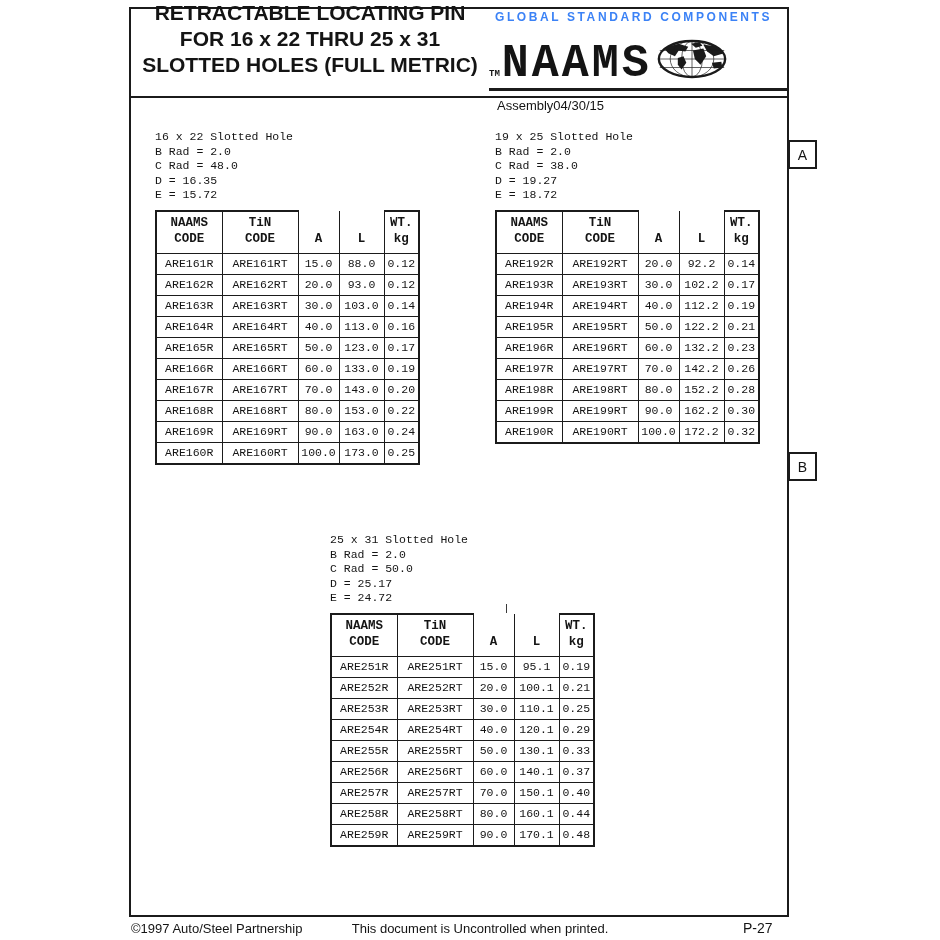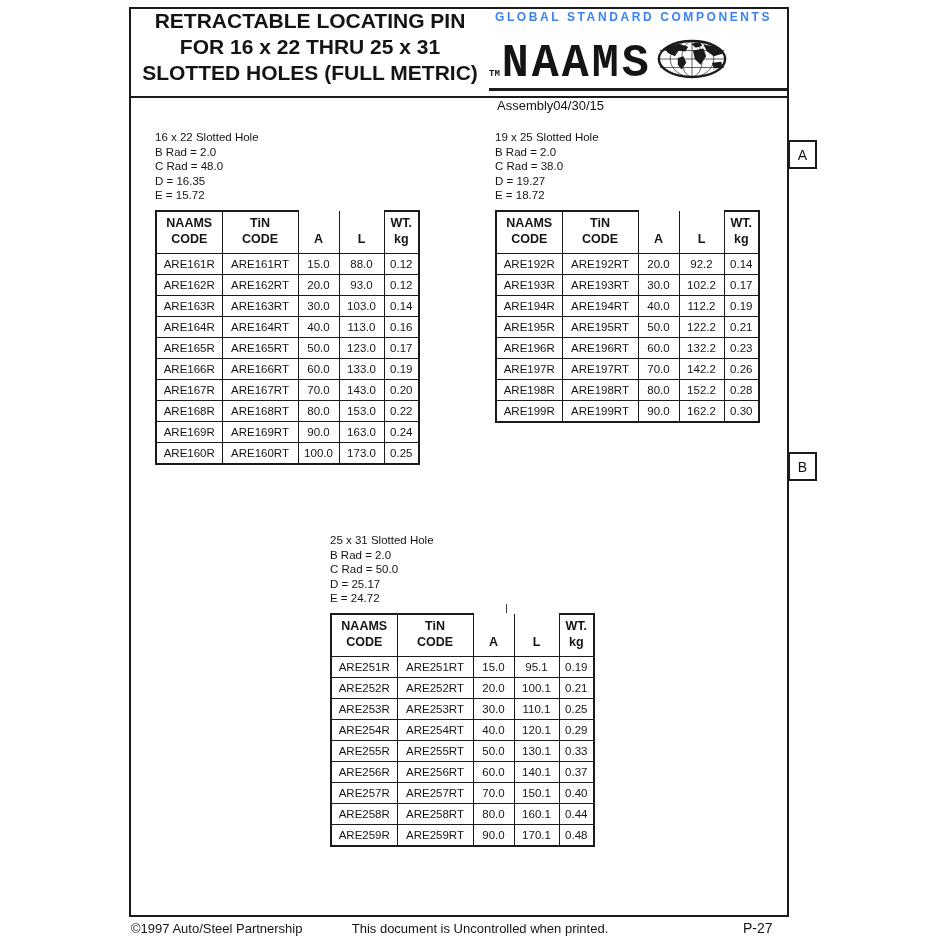--- a/index.html
+++ b/index.html
@@ -8,21 +8,21 @@
     background:#ffffff; color:#141414;
     font-family:"Liberation Sans", sans-serif;
     overflow:hidden;
   }
   .page-border {
     position:absolute; left:129px; top:7px; width:660px; height:910px;
     border:2px solid #1b1b1b; box-sizing:border-box; background:#fff;
   }
   
   .title {
-    position:absolute; left:132px; top:8px; width:356px;
+    position:absolute; left:132px; top:0; width:356px;
     text-align:center; font-weight:bold; font-size:21px; line-height:26px;
     color:#141414; white-space:nowrap;
   }
   .brand { position:absolute; left:489px; top:10px; width:298px; }
   .brand-tagline {
     font-weight:bold; font-size:12px; letter-spacing:2.6px;
     white-space:nowrap; padding-left:6px; color:#3b82f6;
   }
   .naams-row { display:flex; align-items:flex-end; margin-top:17px; height:44px;font-family:Liberation Mono, monospace; }
   .tm-mark { font-size:9px; font-weight:bold; margin:0 2px 6px 0; }
@@ -43,21 +43,21 @@
   
   .marker {
     position:absolute; width:29px; height:29px; box-sizing:border-box;
     border:2px solid #1b1b1b; background:#fff;
     display:flex; align-items:center; justify-content:center;
     font-size:14px; color:#141414;
   }
   .marker-a { left:788px; top:140px; }
   .marker-b { left:788px; top:452px; }
   
-  .table-block { position:absolute; }
+  .table-block { position:absolute;font-family:Liberation Mono, monospace; }
   .tb0 { left:155px; top:130px; }
   .tb1 { left:495px; top:130px; }
   .tb2 { left:330px; top:533px; }
   .spec-notes { font-size:11.5px; line-height:14.5px; margin-bottom:7px; white-space:nowrap; }
   table.spec {
     border-collapse:collapse; table-layout:fixed;
     border:2px solid #1b1b1b; border-top:none;
     background:#fff;
   }
   table.spec thead th {
@@ -335,20 +335,27 @@
           <td>152.2</td>
           <td>0.28</td>
         </tr>
         <tr>
           <td>ARE199R</td>
           <td>ARE199RT</td>
           <td>90.0</td>
           <td>162.2</td>
           <td>0.30</td>
         </tr>
+        <tr>
+          <td>ARE190R</td>
+          <td>ARE190RT</td>
+          <td>100.0</td>
+          <td>172.2</td>
+          <td>0.32</td>
+        </tr>
       </tbody>
     </table>
 </div>
 <div class="table-block tb2">
   <div class="spec-notes">
       <div>25 x 31 Slotted Hole</div>
       <div>B Rad = 2.0</div>
       <div>C Rad = 50.0</div>
       <div>D = 25.17</div>
       <div>E = 24.72</div>

